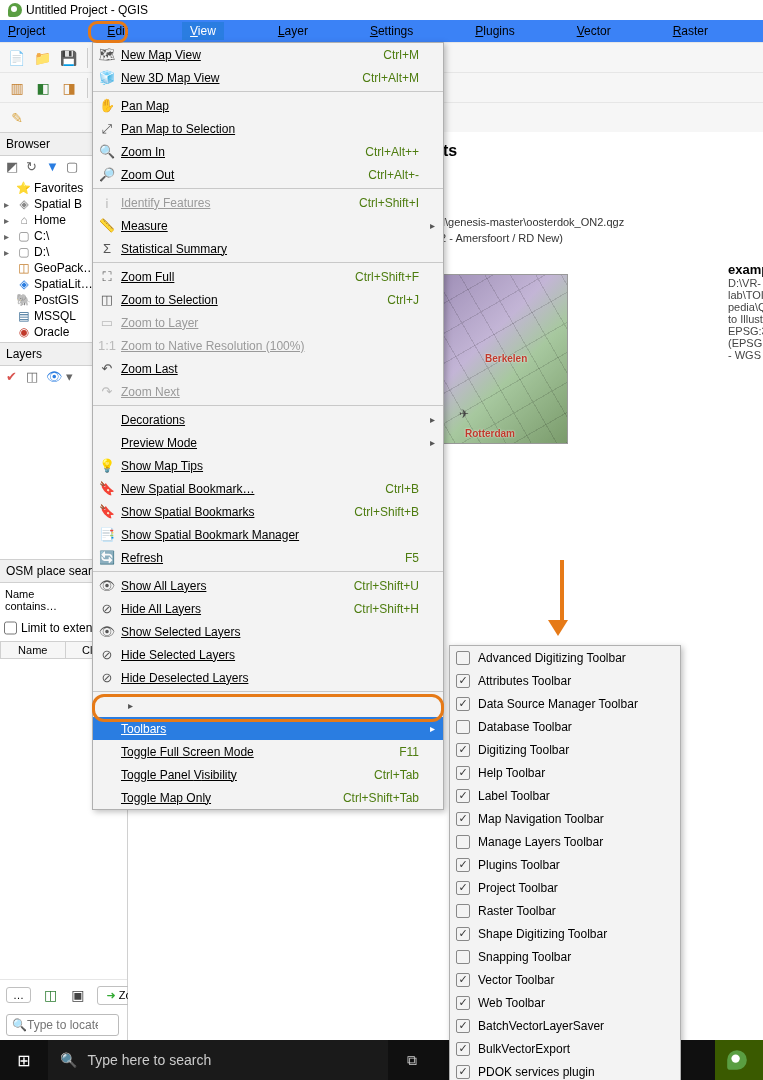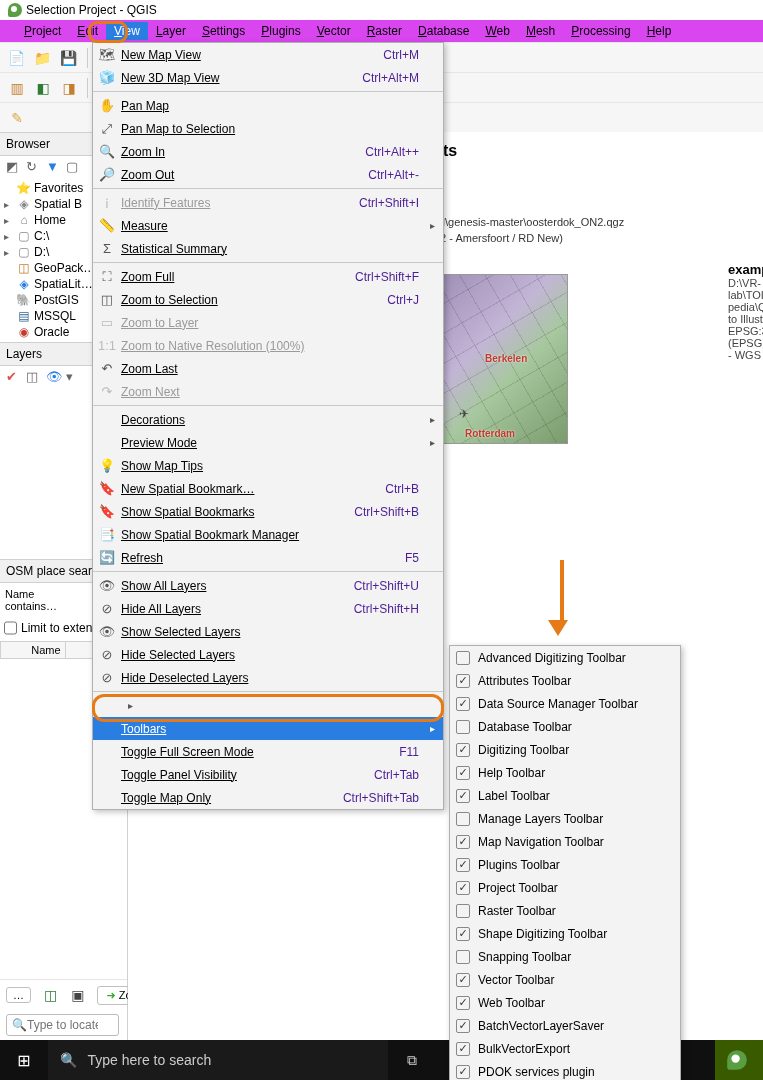--- a/index.html
+++ b/index.html
@@ -2,21 +2,21 @@
 <html><head>
 <meta charset="utf-8">
 <style>
 * { box-sizing: border-box; margin: 0; padding: 0; }
 body { font-family: "Segoe UI", Tahoma, sans-serif; font-size: 12px; background: #fff; width: 763px; height: 1080px; position: relative; overflow: hidden; }
 
 .titlebar { height: 20px; background: #fff; padding: 2px 8px; font-size: 12px; display: flex; align-items: center; }
 .qgis-logo { width: 14px; height: 14px; margin-right: 4px; background: #5a9e42; border-radius: 7px 7px 7px 2px; position: relative; }
 .qgis-logo::after { content: ""; position: absolute; left: 3px; top: 3px; width: 6px; height: 6px; background: #fff; border-radius: 3px; }
 
-.menubar { height: 22px; display: flex; align-items: center; padding: 0 16px; background: #d946ef; }
+.menubar { height: 22px; display: flex; align-items: center; padding: 0 0; background: #3b82f6; gap: 46px; }
 .menubar .menuitem { padding: 2px 8px; cursor: pointer; }
 .menubar .menuitem.active { background: #2a7de1; color: #fff; }
 .menubar .menuitem .underline { text-decoration: underline; }
 
 .view-highlight { position: absolute; left: 88px; top: 21px; width: 40px; height: 22px; border: 3px solid #e67a17; border-radius: 9px; pointer-events: none; z-index: 200; }
 
 .toolbar1, .toolbar2, .toolbar3 { height: 30px; display: flex; align-items: center; gap: 4px; padding: 2px 6px; background: #f6f6f6; border-top: 1px solid #e6e6e6; }
 .tbtn { width: 22px; height: 22px; border: 1px solid transparent; border-radius: 2px; display: inline-flex; align-items: center; justify-content: center; font-size: 14px; color: #444; }
 .sep { width: 1px; height: 20px; background: #ccc; margin: 0 3px; }
 
@@ -33,21 +33,21 @@
 .tree { padding: 2px 2px; font-size: 12px; }
 .tree .titem { display: flex; align-items: center; gap: 3px; padding: 1px 2px; white-space: nowrap; overflow: hidden; }
 .tree .expander { width: 10px; font-size: 10px; color: #666; display: inline-block; }
 .tree .ticon { width: 14px; height: 14px; display: inline-flex; align-items: center; justify-content: center; font-size: 12px; }
 .layers-body { flex: 1; background: #fff; }
 
 .osm-panel .searchrow { padding: 5px; display: flex; align-items: center; gap: 3px; }
 .osm-panel input { border: 1px solid #bbb; height: 18px; font-size: 11px; padding: 0 3px; }
 .osm-panel .checkbox-row { display: flex; align-items: center; gap: 4px; padding: 2px 4px; }
 .osm-panel table { width: 100%; border-collapse: collapse; font-size: 11px; margin-top: 2px; }
-.osm-panel th { text-align: right; padding: 2px 4px; border: 1px solid #d0d0d0; background: #f6f6f6; font-weight: normal; }
+.osm-panel th { text-align: center; padding: 2px 4px; border: 1px solid #d0d0d0; background: #f6f6f6; font-weight: normal; }
 
 .bottom-row { display: flex; gap: 12px; padding: 4px 6px; align-items: center; border-top: 1px solid #e6e6e6; }
 .bottom-row .dots { border: 1px solid #c0c0c0; border-radius: 3px; padding: 1px 6px; font-size: 11px; }
 .bottom-row .zoom { border: 1px solid #c0c0c0; border-radius: 3px; padding: 2px 8px; font-size: 11px; display: inline-flex; align-items: center; gap: 3px; }
 .bottom-row .zoom::before { content: "➜"; color: #3a3; }
 
 .locator { padding: 4px 6px; }
 .locator input { width: 98%; border: 1px solid #bbb; border-radius: 3px; padding: 3px 20px; font-size: 12px; color: #888; }
 .locator { position: relative; }
 .locator .mag { position: absolute; left: 12px; top: 8px; font-size: 12px; color: #555; }
@@ -69,21 +69,21 @@
 
 
 .dropdown { position: absolute; left: 92px; top: 42px; width: 352px; background: #f3f3f3; border: 1px solid #b0b0b0; box-shadow: 2px 2px 6px rgba(0,0,0,0.25); z-index: 100; }
 .dropdown .mrow { display: flex; align-items: center; height: 23px; padding: 0 8px 0 4px; font-size: 12px; cursor: default; }
 .dropdown .mrow.disabled { color: #9a9a9a; }
 .dropdown .mrow.highlight { background: #2a7de1; color: #fff; }
 .dropdown .micon { width: 20px; text-align: center; font-size: 13px; color: #555; }
 .dropdown .mrow.disabled .micon { color: #bbb; }
 .dropdown .mlabel { flex: 1; padding-left: 4px; text-decoration: underline; }
 .dropdown .mlabel .u { text-decoration: underline; }
-.dropdown .mshort { color: #4c1d95; font-size: 12px; padding-right: 4px; }
+.dropdown .mshort { color: #4d7c0f; font-size: 12px; padding-right: 4px; }
 .dropdown .mrow.highlight .mshort { color: #fff; }
 .dropdown .msub { width: 12px; text-align: right; font-size: 10px; color: #555; }
 .dropdown .mrow.highlight .msub { color: #fff; }
 .dropdown .msep { height: 1px; background: #c8c8c8; margin: 2px 0; }
 
 .toolbars-highlight { position: absolute; left: 92px; top: 694px; width: 352px; height: 28px; border: 3px solid #e67a17; border-radius: 12px; pointer-events: none; z-index: 200; }
 
 
 .submenu { position: absolute; left: 449px; top: 645px; width: 232px; background: #f3f3f3; border: 1px solid #b0b0b0; box-shadow: 2px 2px 6px rgba(0,0,0,0.25); z-index: 120; }
 .submenu .srow { display: flex; align-items: center; height: 23px; padding: 0 8px 0 6px; font-size: 12px; }
@@ -100,21 +100,21 @@
 .taskbar .search { flex: 0 0 340px; height: 40px; background: #1a1a1a; display: flex; align-items: center; padding: 0 12px; gap: 10px; color: #ccc; font-size: 14px; }
 .taskbar .taskview { width: 48px; height: 40px; display: flex; align-items: center; justify-content: center; font-size: 14px; color: #ccc; }
 .taskbar .right-q { position: absolute; right: 0; top: 0; width: 48px; height: 40px; background: #3a5a00; display: flex; align-items: center; justify-content: center; }
 .taskbar .right-q .qgis-logo { transform: scale(1.4); }
 </style>
 </head>
 <body>
 
 <div class="titlebar">
   <span class="qgis-logo"></span>
-  <span>Selection Project - QGIS</span>
+  <span>Untitled Project - QGIS</span>
 </div>
 
 <div class="menubar" id="menubar">
     <span class="menuitem"><span class="underline">P</span>roject</span>
     <span class="menuitem"><span class="underline">E</span>dit</span>
     <span class="menuitem active"><span class="underline">V</span>iew</span>
     <span class="menuitem"><span class="underline">L</span>ayer</span>
     <span class="menuitem"><span class="underline">S</span>ettings</span>
     <span class="menuitem"><span class="underline">P</span>lugins</span>
     <span class="menuitem"><span class="underline">V</span>ector</span>
@@ -496,26 +496,26 @@
     </div>
     <div class="srow">
       <span class="scheck checked"></span>
       <span>Help Toolbar</span>
     </div>
     <div class="srow">
       <span class="scheck checked"></span>
       <span>Label Toolbar</span>
     </div>
     <div class="srow">
+      <span class="scheck checked"></span>
+      <span>Map Navigation Toolbar</span>
+    </div>
+    <div class="srow">
       <span class="scheck"></span>
       <span>Manage Layers Toolbar</span>
-    </div>
-    <div class="srow">
-      <span class="scheck checked"></span>
-      <span>Map Navigation Toolbar</span>
     </div>
     <div class="srow">
       <span class="scheck checked"></span>
       <span>Plugins Toolbar</span>
     </div>
     <div class="srow">
       <span class="scheck checked"></span>
       <span>Project Toolbar</span>
     </div>
     <div class="srow">

